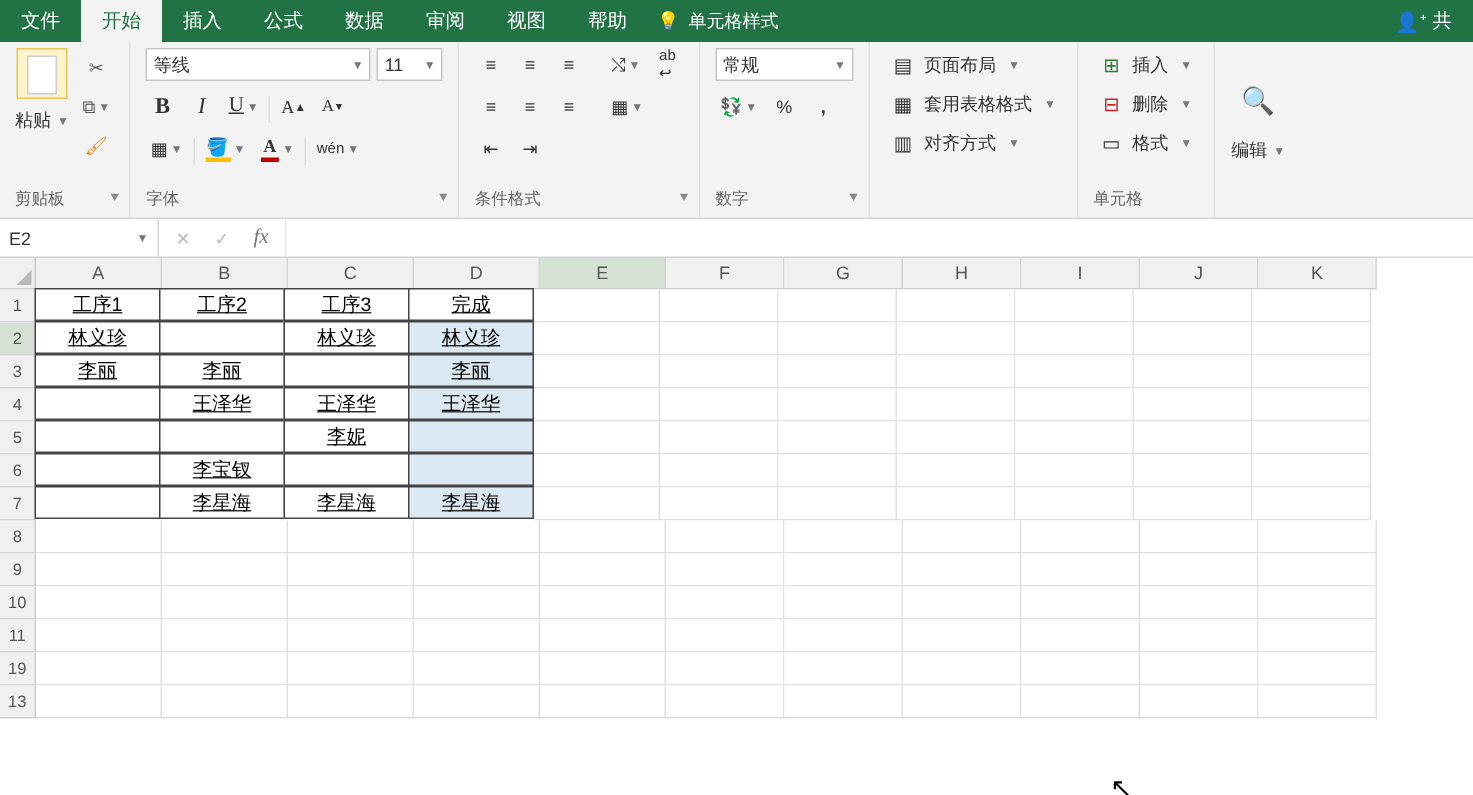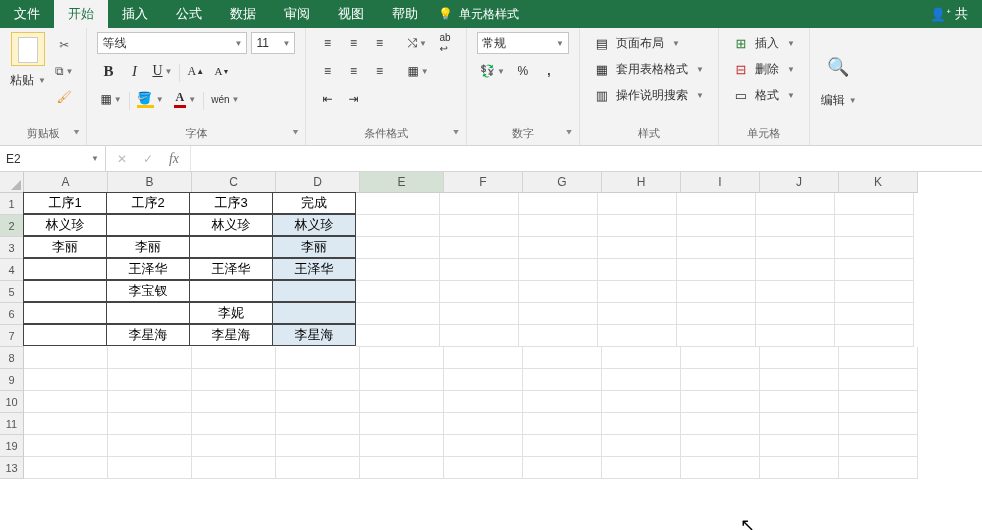--- a/index.html
+++ b/index.html
@@ -9,21 +9,21 @@
 .tabs { background:#217346; height:28px; display:flex; align-items:stretch; color:#fff; position:relative; }
 .tab { padding:0 14px; display:flex; align-items:center; font-size:13px; cursor:pointer; }
 .tab.active { background:#f3f3f3; color:#217346; }
 .tell-me { display:flex; align-items:center; gap:6px; margin-left:6px; color:#fff; }
 .share { position:absolute; right:8px; display:flex; align-items:center; gap:4px; font-size:13px; padding:0 6px; height:100%; }
 
 
 .ribbon { background:#f3f3f3; border-bottom:1px solid #d4d4d4; display:flex; height:118px; }
 .group { border-right:1px solid #e1e1e1; padding:4px 10px 2px; display:flex; flex-direction:column; justify-content:space-between; }
 .group-ctls { display:flex; gap:6px; flex:1; }
-.group-label { text-align:center; font-size:11px; color:#666; height:18px; line-height:16px; position:relative; }
+.group-label { text-align:left; font-size:11px; color:#666; height:18px; line-height:16px; position:relative; }
 .dlg-launch { position:absolute; right:-4px; bottom:2px; font-size:10px; color:#888; }
 .vstack { display:flex; flex-direction:column; gap:6px; align-items:center; }
 .hstack { display:flex; gap:4px; align-items:flex-end; }
 .btn { height:22px; min-width:22px; display:flex; align-items:center; justify-content:center; cursor:pointer; border-radius:2px; padding:0 3px; }
 .drop { font-size:8px; color:#777; margin-left:2px; }
 .big-icon { width:34px; height:34px; background:#fff3c9; border:1px solid #e6c65c; position:relative; }
 .big-icon::after { content:""; position:absolute; left:6px; top:4px; width:18px; height:24px; background:#fff; border:1px solid #ccc; }
 .combo { height:22px; background:#fff; border:1px solid #c5c5c5; display:flex; align-items:center; padding:0 4px; font-size:12px; }
 .combo .drop { margin-left:auto; }
 .list-btn { display:flex; align-items:center; gap:6px; height:22px; padding:0 4px; cursor:pointer; white-space:nowrap; }
@@ -50,21 +50,21 @@
 .grid { display:flex; }
 .corner { width:24px; height:21px; border-right:1px solid #ccc; border-bottom:1px solid #ccc; background:#f0f0f0; position:relative; }
 .corner::after { content:""; position:absolute; right:2px; bottom:2px; border-left:10px solid transparent; border-bottom:10px solid #b8b8b8; }
 .colheads { display:flex; }
 .ch { height:21px; border-right:1px solid #d4d4d4; border-bottom:1px solid #ccc; background:#f0f0f0; display:flex; align-items:center; justify-content:center; font-size:12px; color:#555; }
 .ch.sel { background:#d5e1d5; }
 .rowheads { display:flex; flex-direction:column; }
 .rh { width:24px; border-right:1px solid #ccc; border-bottom:1px solid #d4d4d4; background:#f0f0f0; display:flex; align-items:center; justify-content:center; font-size:11px; color:#555; }
 .rh.sel { background:#d5e1d5; }
 .cells { position:relative; }
-.row { display:flex; }
+.row { display:flex;text-decoration:underline; }
 .cell { border-right:1px solid #e0e0e0; border-bottom:1px solid #e0e0e0; display:flex; align-items:center; justify-content:center; font-size:13px; color:#000; background:#fff; }
 .cell.tb { border:1px solid #444; margin:-1px 0 0 -1px; }
 .cell.hl { background:#dce9f2; }
 .cursor-arrow { position:absolute; font-size:18px; color:#000; pointer-events:none; } 
 </style>
 </head>
 <body>
 
 <div class="tabs">
   <div class="tab">文件</div>
@@ -221,25 +221,24 @@
           <span>页面布局</span>
           <span class="drop">▼</span>
         </div>
       <div class="list-btn">
           <span class="icon-sq">▦</span>
           <span>套用表格格式</span>
           <span class="drop">▼</span>
         </div>
       <div class="list-btn">
           <span class="icon-sq">▥</span>
-          <span>操作说明搜索</span>
-          <span class="drop">▼</span>
-        </div>
-    </div>
-    <div class="group-label"><span>样式</span></div>
+          <span>对齐方式</span>
+          <span class="drop">▼</span>
+        </div>
+    </div>
   </div>
 
   <div class="group">
     <div class="vstack" style="align-items:stretch;gap:4px">
       <div class="list-btn">
           <span class="icon-sq" style="color:#2e7d32">⊞</span>
           <span>插入</span>
           <span class="drop">▼</span>
         </div>
       <div class="list-btn">
@@ -372,35 +371,35 @@
           <div class="cell" style="width: 84px; height: 22px;"></div>
           <div class="cell" style="width: 79px; height: 22px;"></div>
           <div class="cell" style="width: 79px; height: 22px;"></div>
           <div class="cell" style="width: 79px; height: 22px;"></div>
           <div class="cell" style="width: 79px; height: 22px;"></div>
           <div class="cell" style="width: 79px; height: 22px;"></div>
           <div class="cell" style="width: 79px; height: 22px;"></div>
         </div>
         <div class="row">
           <div class="cell tb" style="width: 84px; height: 22px;"></div>
+          <div class="cell tb" style="width: 84px; height: 22px;"></div>
+          <div class="cell tb" style="width: 84px; height: 22px;">李妮</div>
+          <div class="cell tb hl" style="width: 84px; height: 22px;"></div>
+          <div class="cell" style="width: 84px; height: 22px;"></div>
+          <div class="cell" style="width: 79px; height: 22px;"></div>
+          <div class="cell" style="width: 79px; height: 22px;"></div>
+          <div class="cell" style="width: 79px; height: 22px;"></div>
+          <div class="cell" style="width: 79px; height: 22px;"></div>
+          <div class="cell" style="width: 79px; height: 22px;"></div>
+          <div class="cell" style="width: 79px; height: 22px;"></div>
+        </div>
+        <div class="row">
+          <div class="cell tb" style="width: 84px; height: 22px;"></div>
           <div class="cell tb" style="width: 84px; height: 22px;">李宝钗</div>
           <div class="cell tb" style="width: 84px; height: 22px;"></div>
-          <div class="cell tb hl" style="width: 84px; height: 22px;"></div>
-          <div class="cell" style="width: 84px; height: 22px;"></div>
-          <div class="cell" style="width: 79px; height: 22px;"></div>
-          <div class="cell" style="width: 79px; height: 22px;"></div>
-          <div class="cell" style="width: 79px; height: 22px;"></div>
-          <div class="cell" style="width: 79px; height: 22px;"></div>
-          <div class="cell" style="width: 79px; height: 22px;"></div>
-          <div class="cell" style="width: 79px; height: 22px;"></div>
-        </div>
-        <div class="row">
-          <div class="cell tb" style="width: 84px; height: 22px;"></div>
-          <div class="cell tb" style="width: 84px; height: 22px;"></div>
-          <div class="cell tb" style="width: 84px; height: 22px;">李妮</div>
           <div class="cell tb hl" style="width: 84px; height: 22px;"></div>
           <div class="cell" style="width: 84px; height: 22px;"></div>
           <div class="cell" style="width: 79px; height: 22px;"></div>
           <div class="cell" style="width: 79px; height: 22px;"></div>
           <div class="cell" style="width: 79px; height: 22px;"></div>
           <div class="cell" style="width: 79px; height: 22px;"></div>
           <div class="cell" style="width: 79px; height: 22px;"></div>
           <div class="cell" style="width: 79px; height: 22px;"></div>
         </div>
         <div class="row">

